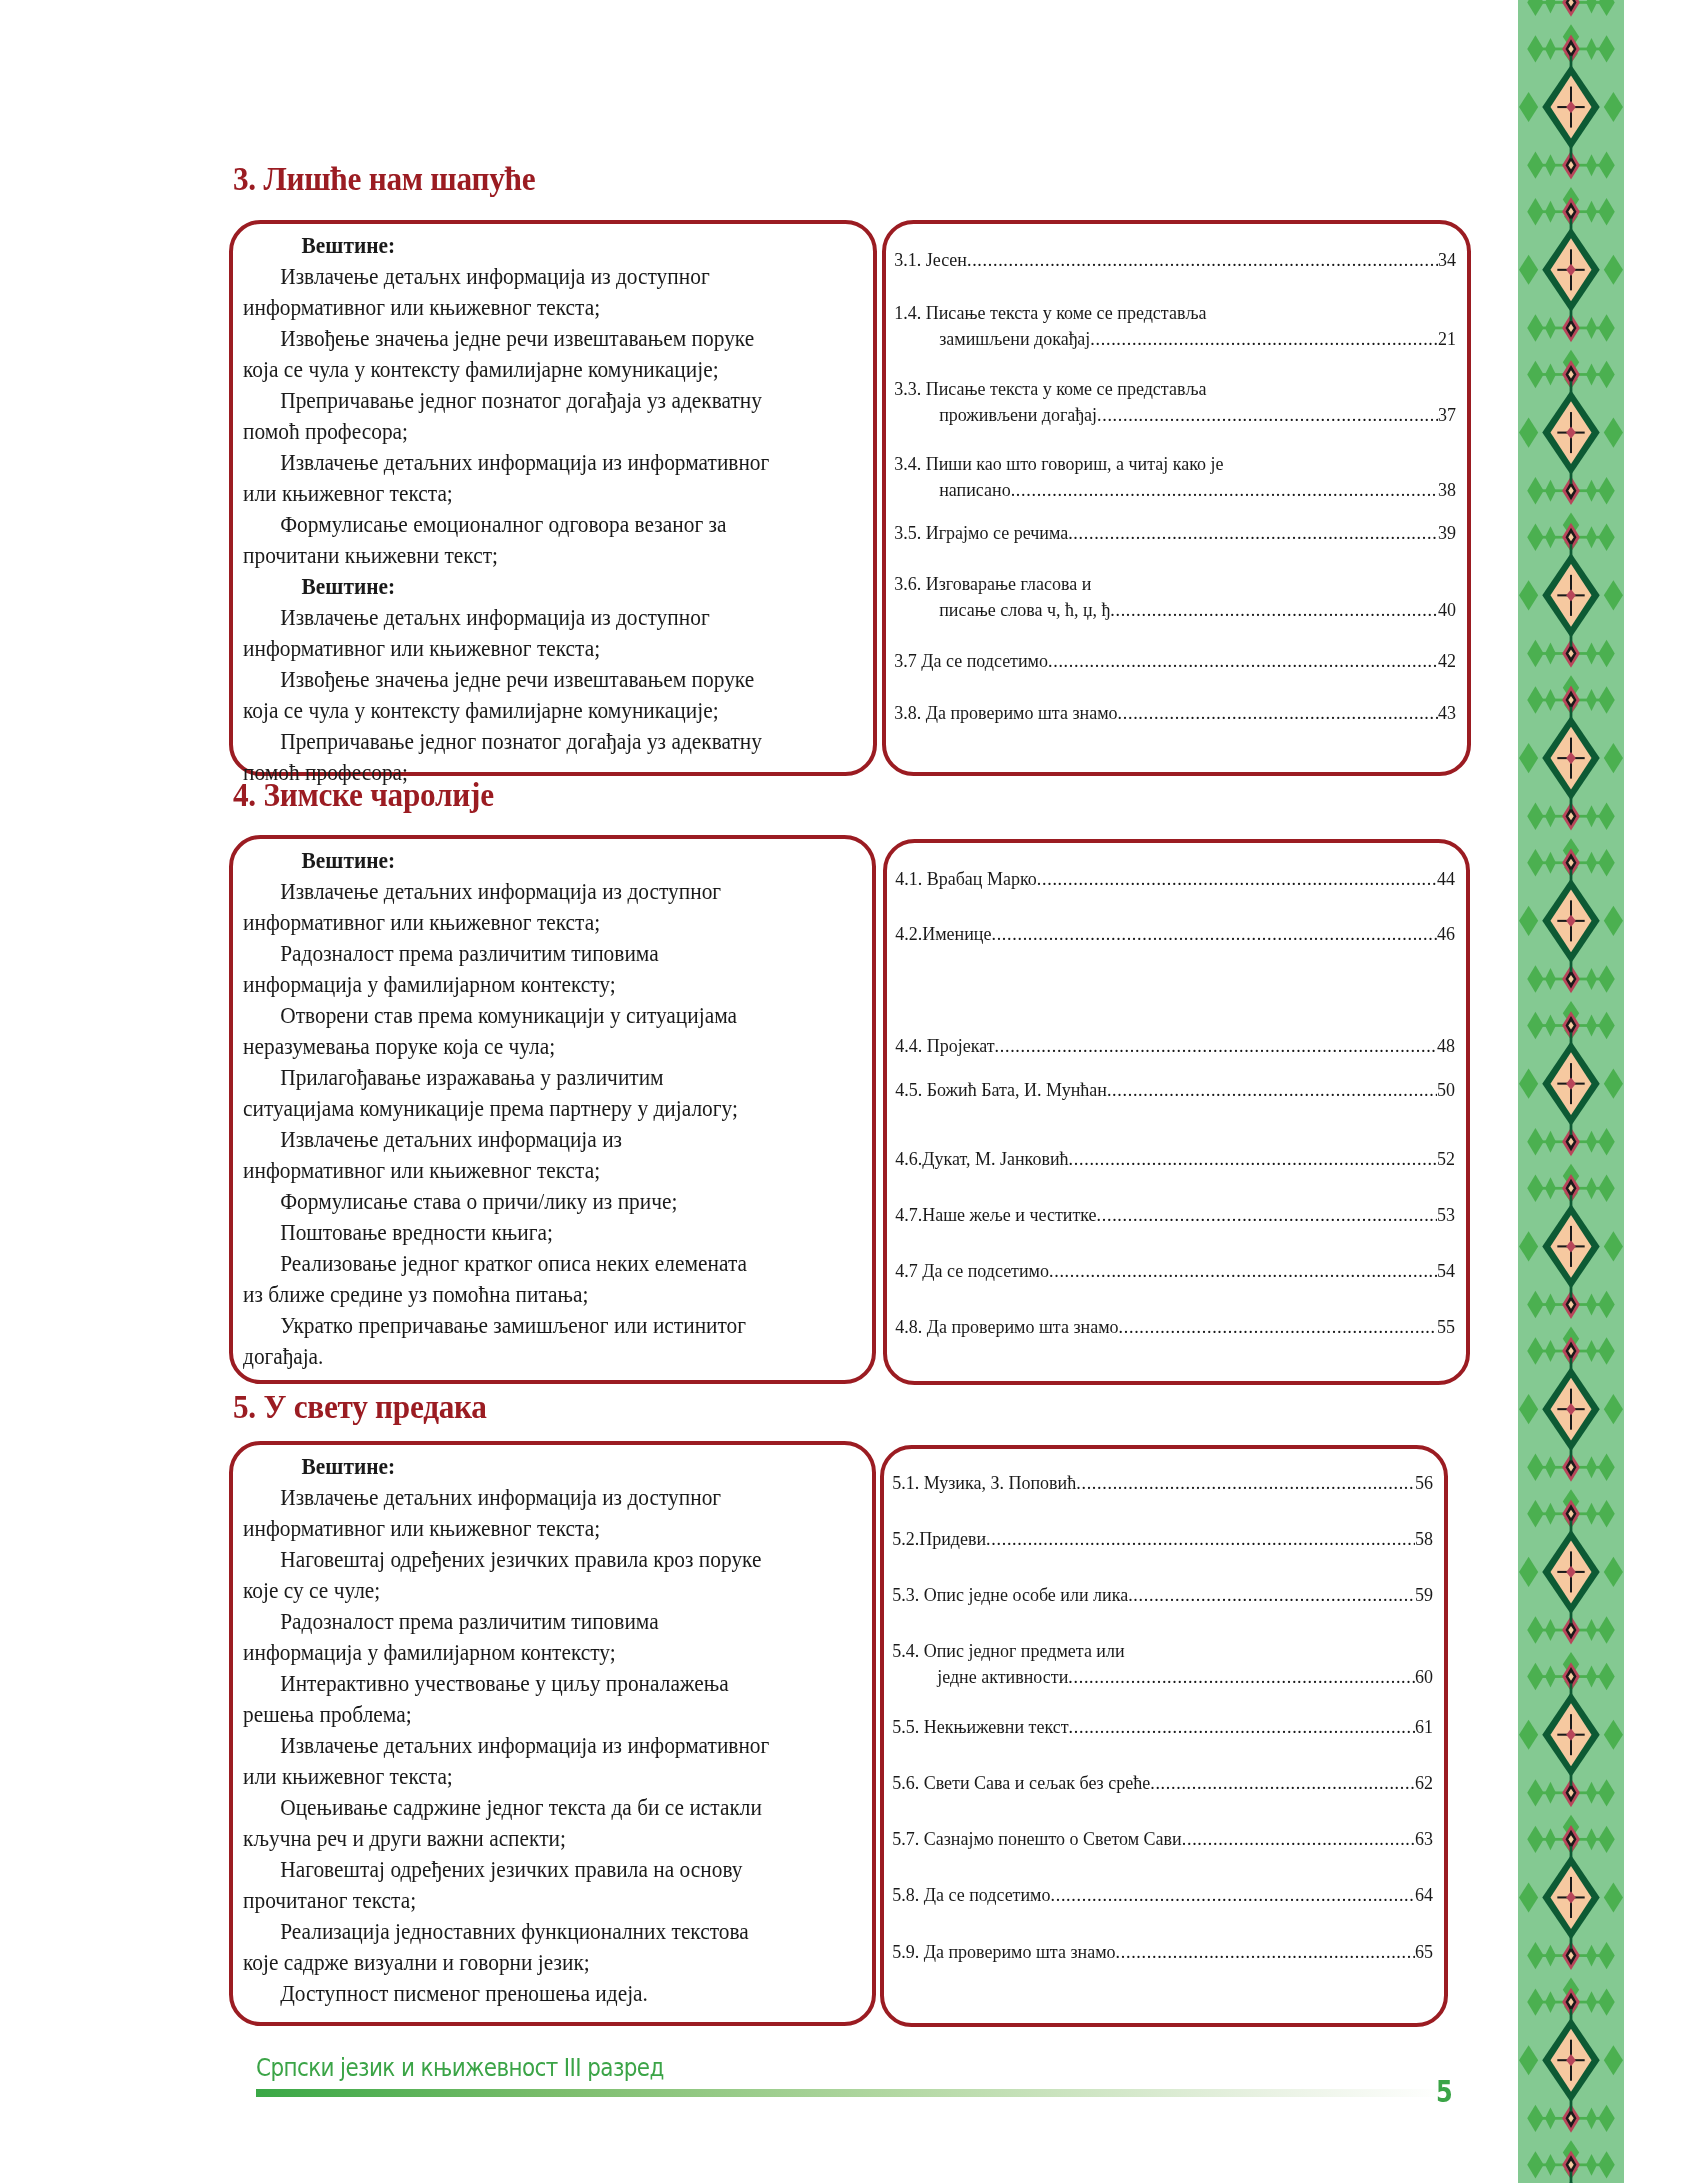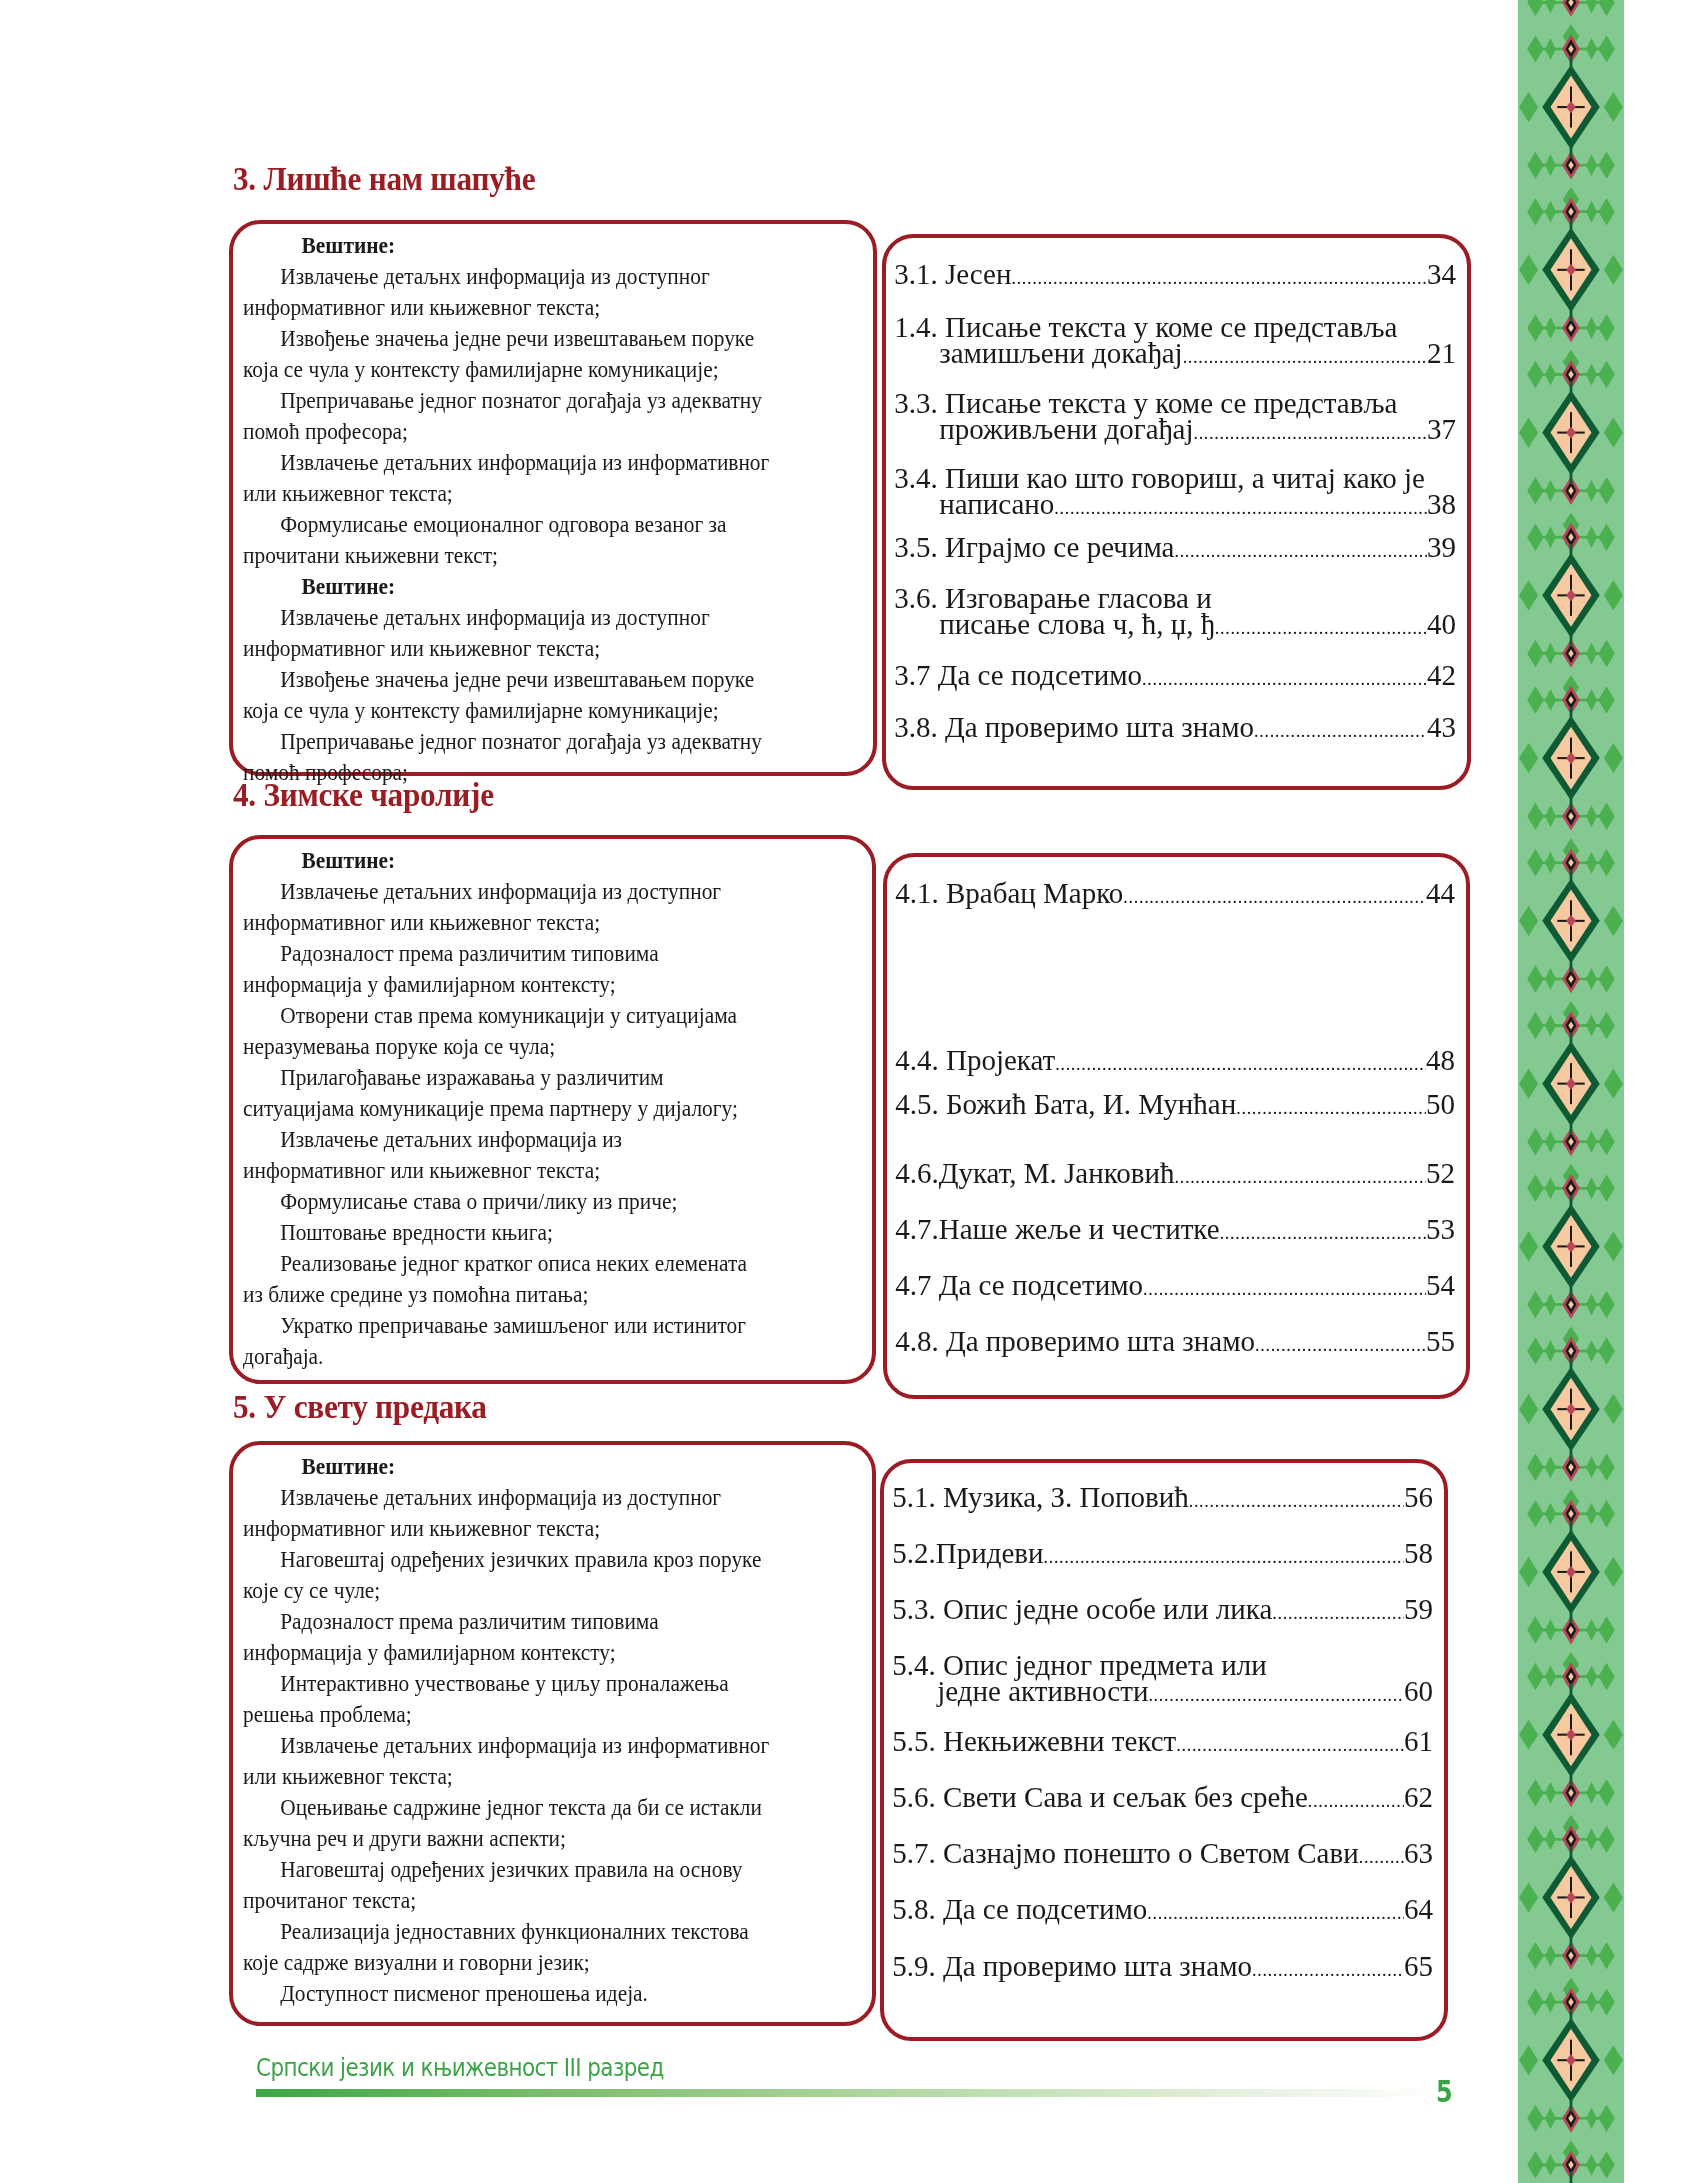--- a/index.html
+++ b/index.html
@@ -8,21 +8,21 @@
 
   .section-title { position: absolute; left: 233px; font-weight: bold; color: #9b1c22;
                    font-size: 34px; line-height: 1; letter-spacing: -0.3px; transform: scaleX(0.92); transform-origin: left center; }
 
   .box { position: absolute; border: 4.1px solid #9b1c22; border-radius: 31.5px; box-sizing: border-box; background: #fff; }
 
   .skills { padding: 5.5px 9.6px 0 9.6px; font-size: 23px; line-height: 31px; }
   .skills .p { margin: 0; text-indent: 40px; transform: scaleX(0.93); transform-origin: left center; width: 107%; white-space: nowrap; }
   .skills .heading { font-weight: bold; text-indent: 63px; }
 
-  .toc { padding: 0 8.2px 0 9.6px; font-size: 29px; margin-top: 14px; }
+  .toc { padding: 0 8.2px 0 9.6px; font-size: 18px; }
   .toc .entry { position: absolute; left: 8.2px; right: 11px; }
   .toc .line { display: flex; align-items: baseline; white-space: nowrap; line-height: 26px; }
   .toc .line .label { flex: 0 0 auto; transform-origin: left center; }
   .toc .line .cont { padding-left: 45px; }
   .toc .dots { flex: 1 1 auto; overflow: hidden; white-space: nowrap; letter-spacing: 0.7px; font-size: 18px; }
   .toc .dots::before { content: "................................................................................................................................................................................................................"; }
   .toc .page { flex: 0 0 auto; }
 
   .footer-title { position: absolute; left: 256px; top: 2053px; font-family: "DejaVu Sans", sans-serif;
                   font-size: 25px; color: #3ba447; font-weight: normal; letter-spacing: -0.7px; transform: scaleX(0.86); transform-origin: left center; }
@@ -147,20 +147,27 @@
     <div class="p" style="text-indent: 0px;">из ближе средине уз помоћна питања;</div>
     <div class="p">Укратко препричавање замишљеног или истинитог</div>
     <div class="p" style="text-indent: 0px;">догађаја.</div>
   </div>
 <div class="box toc" style="left:883px; top:839px; width:587px; height:546px;">
     <div class="entry" style="top: 22.6px; text-align: center;">
       <div class="line">
         <span class="label">4.1. Врабац Марко</span>
         <span class="dots"></span>
         <span class="page">44</span>
+      </div>
+    </div>
+    <div class="entry" style="top: 78px;">
+      <div class="line">
+        <span class="label">4.2.Именице</span>
+        <span class="dots"></span>
+        <span class="page">46</span>
       </div>
     </div>
     <div class="entry" style="top: 190px;">
       <div class="line">
         <span class="label">4.4. Пројекат</span>
         <span class="dots"></span>
         <span class="page">48</span>
       </div>
     </div>
     <div class="entry" style="top: 234px;">

